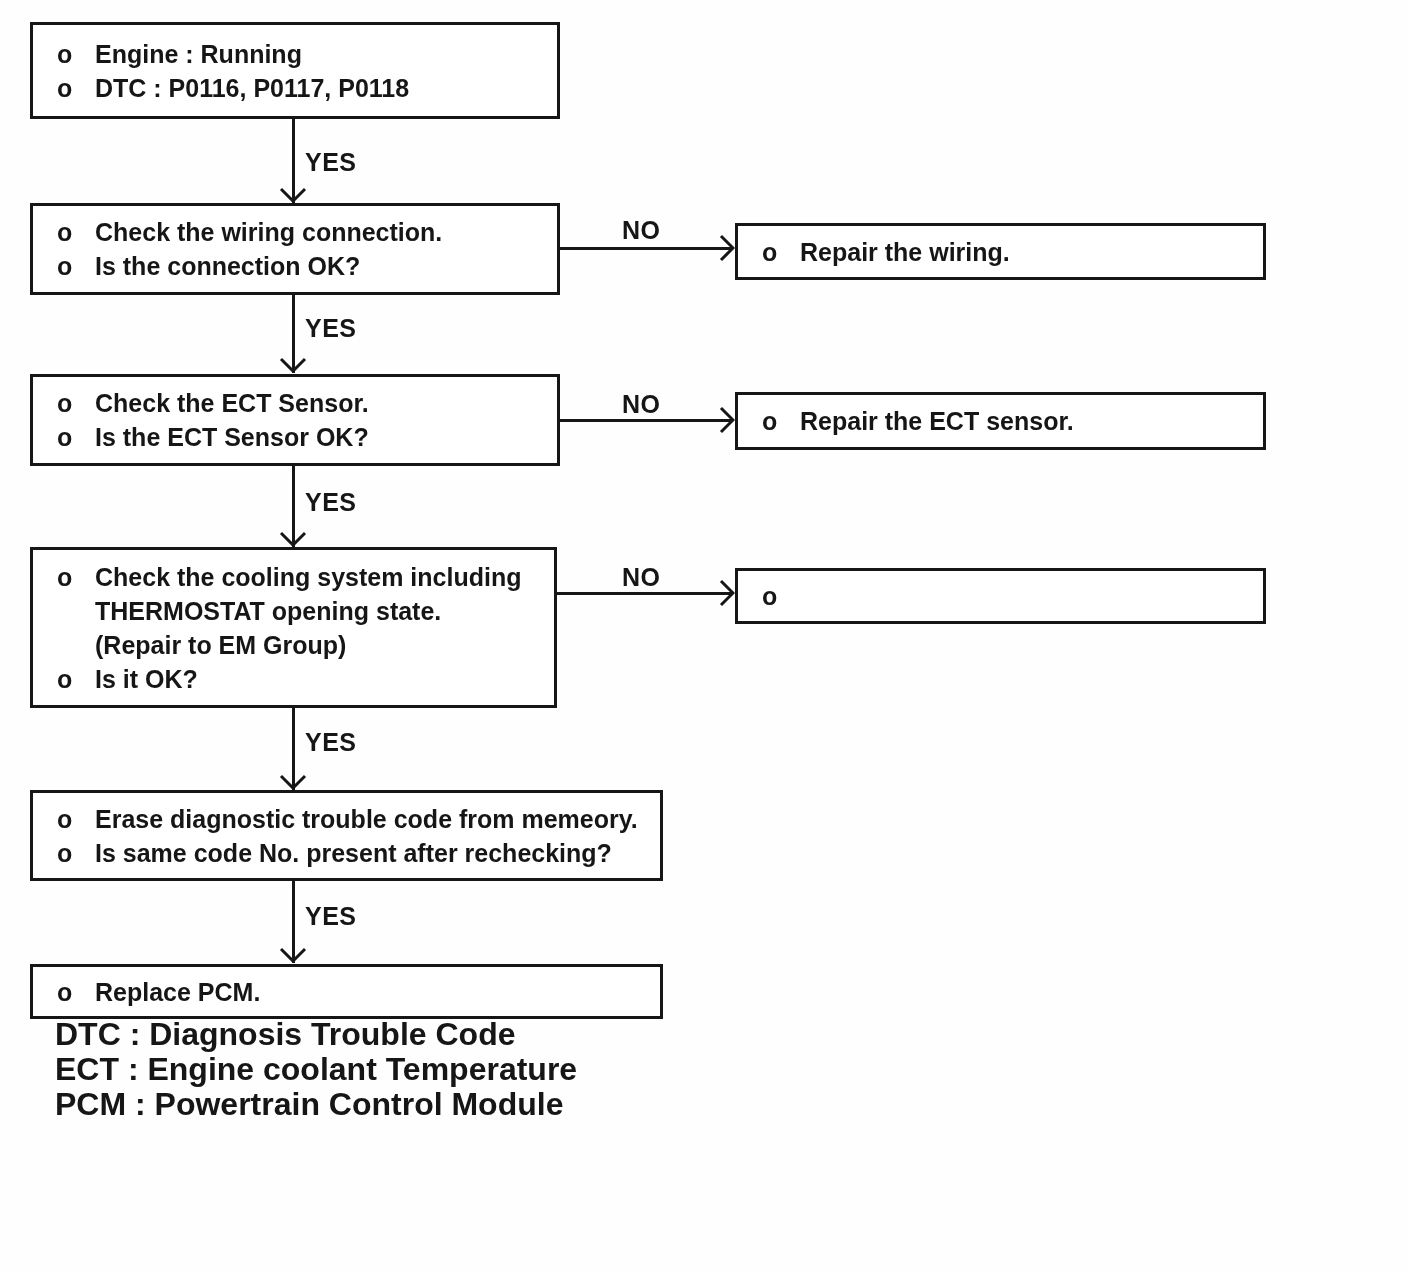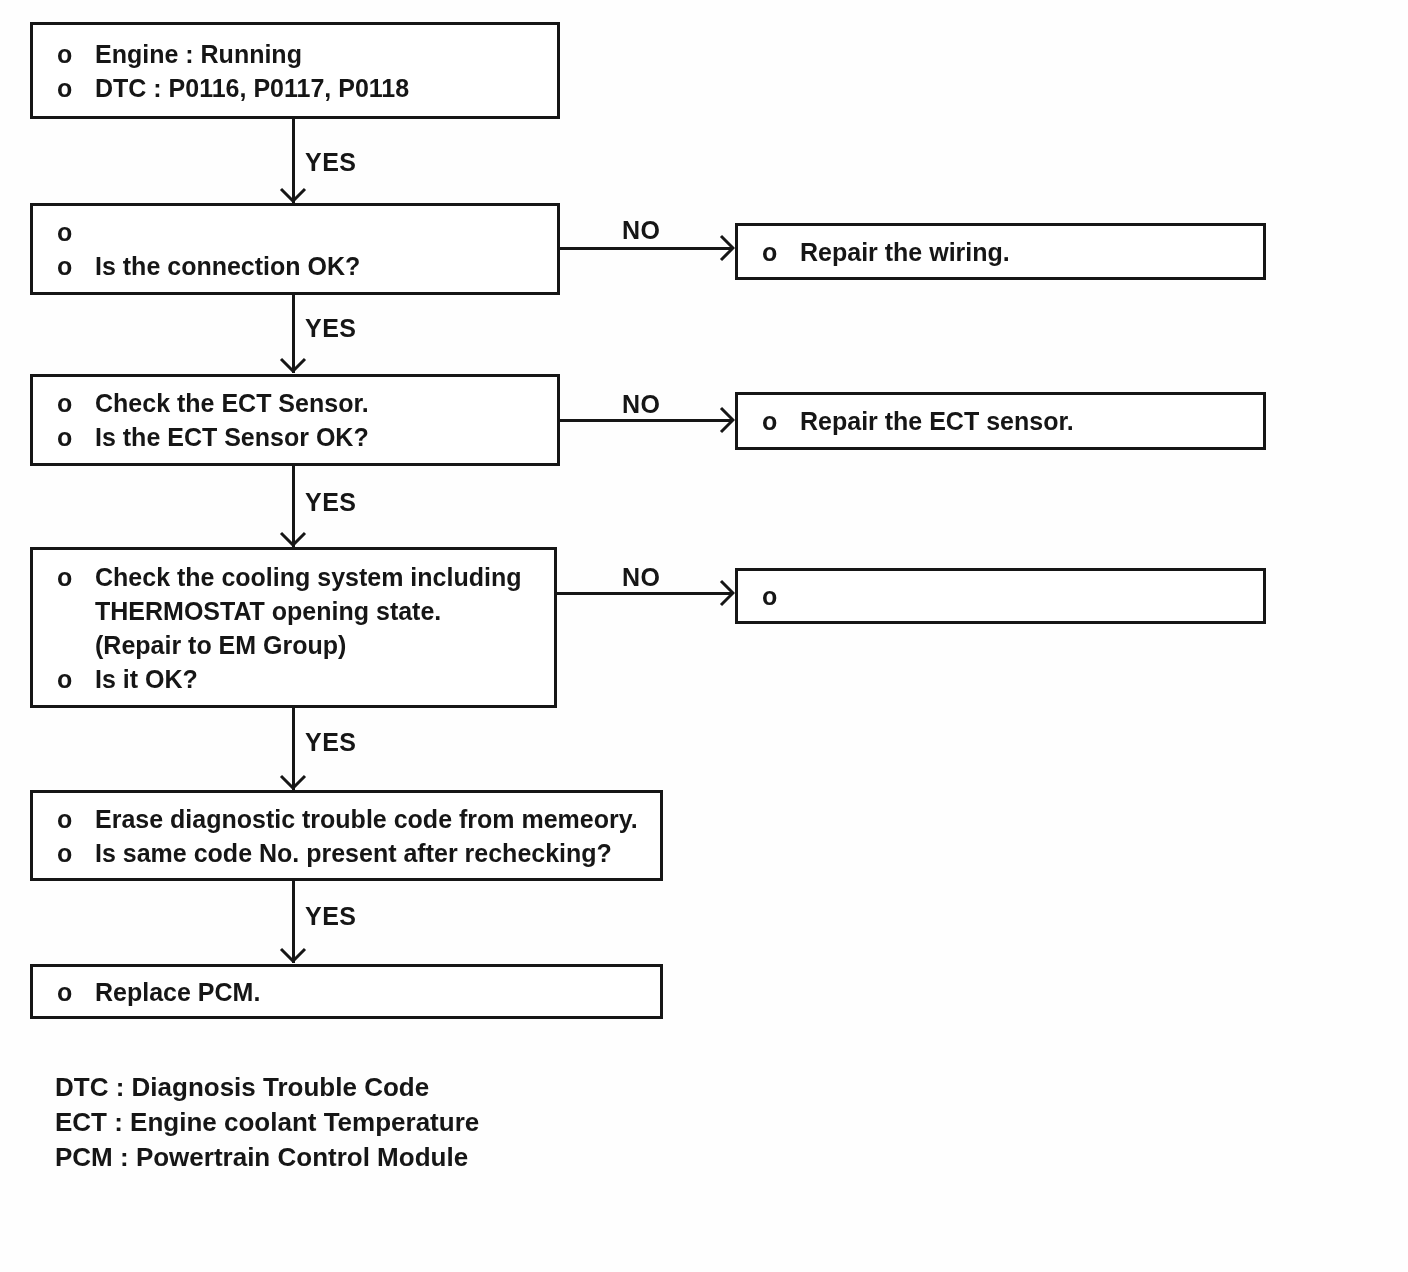--- a/index.html
+++ b/index.html
@@ -56,22 +56,22 @@
   .edge-label {
     position: absolute;
     font-size: 25px;
     font-weight: 700;
     letter-spacing: 0.5px;
     text-align: center;
   }
   .legend {
     position: absolute;
     left: 55px;
-    top: 1070px;
-    font-size: 26px;
+    top: 1017px;
+    font-size: 32px;
     font-weight: 700;
     line-height: 35px;
   }
   .doc-code {
     position: absolute;
     left: 1294px;
     top: 1237px;
     font-size: 15px;
     font-weight: 400;
     letter-spacing: 0.5px;
@@ -96,20 +96,21 @@
 
   <div class="vline" style="left:292px; top:119px; height:84px;"></div>
   <svg class="ah" style="left:279px; top:187px;" width="28" height="16" viewBox="0 0 28 16">
     <polyline points="2,2 14,14 26,2" fill="none" stroke="#161616" stroke-width="3"></polyline>
   </svg>
   <span class="edge-label" style="left:305px; top:148px;">YES</span>
 
   <div class="node" style="left:30px; top:203px; width:530px; height:92px;">
     <div class="bline">
       <span class="bullet">o</span>
+      <span>Check the wiring connection.</span>
     </div>
     <div class="bline">
       <span class="bullet">o</span>
       <span>Is the connection OK?</span>
     </div>
   </div>
 
   <div class="hline" style="left:560px; top:247px; width:172px;"></div>
   <svg class="ah" style="left:719px; top:234px;" width="16" height="28" viewBox="0 0 16 28">
     <polyline points="2,2 14,14 2,26" fill="none" stroke="#161616" stroke-width="3"></polyline>

